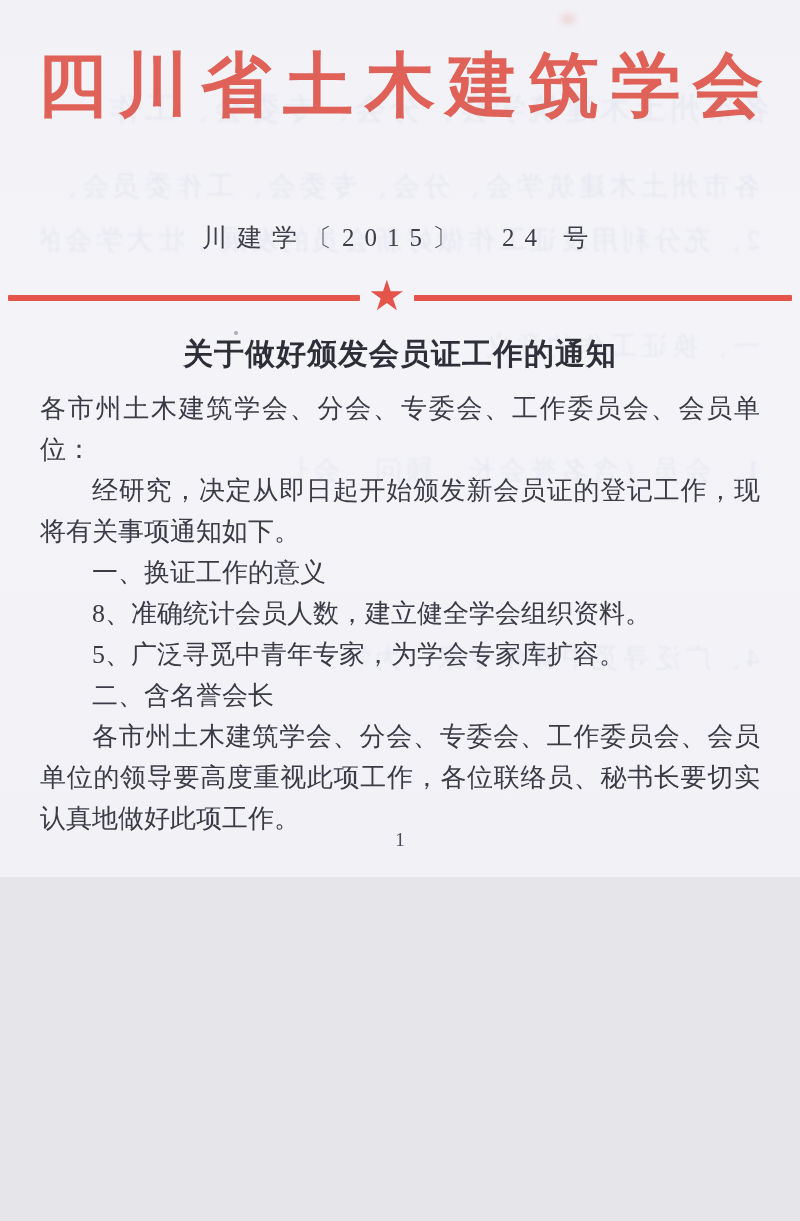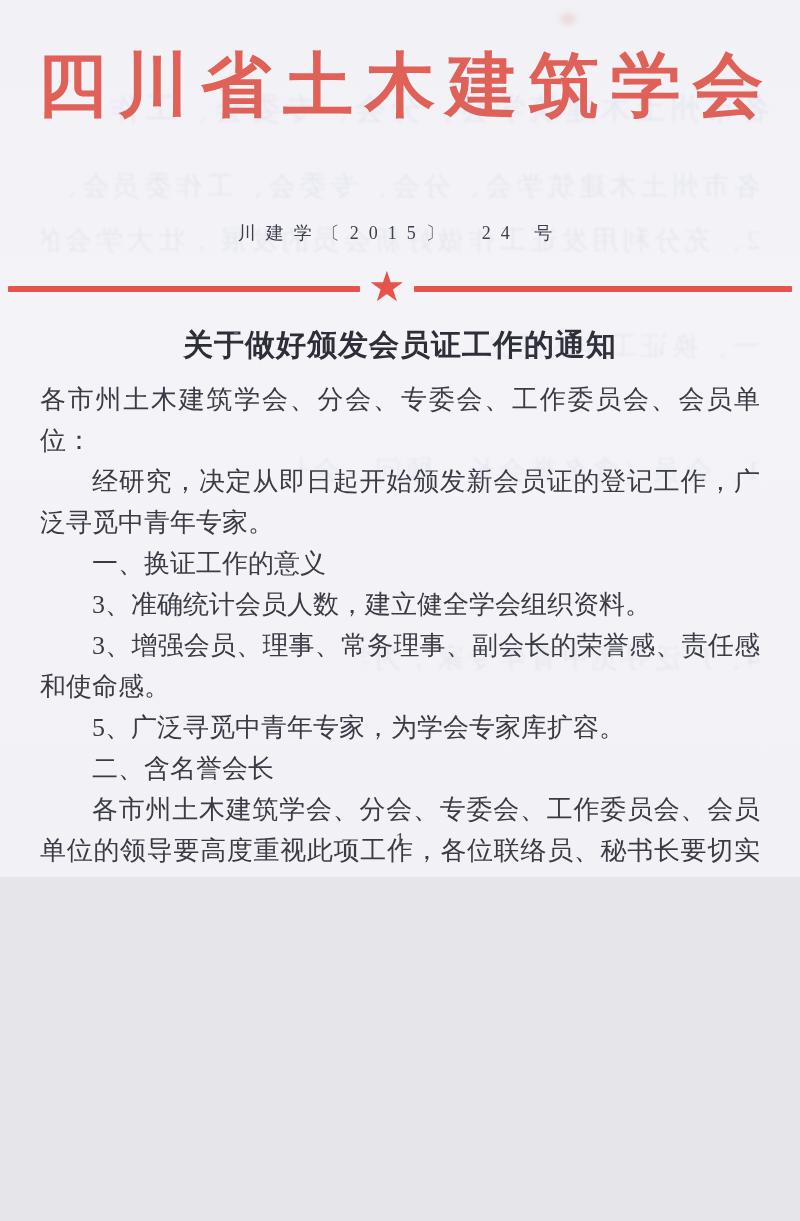--- a/index.html
+++ b/index.html
@@ -21,21 +21,21 @@
     line-height:1.15;
     font-weight:bold;
     color:#e06157;
     letter-spacing:12px;
     padding-left:12px; 
     white-space:nowrap;
   }
   .doc-number {
     margin-top:94px;
     text-align:center;
-    font-size:18px;
+    font-size:25px;
     letter-spacing:10px;
     color:#3d3d48;
     white-space:pre;
   }
   .rule-row {
     display:flex;
     align-items:center;
     margin:24px 8px 0 8px;
     height:40px;
   }
@@ -122,25 +122,24 @@
       <span class="star">★</span>
       <span class="rule-seg right"></span>
     </div>
   </header>
 
   <main>
     <h2 class="title">关于做好颁发会员证工作的通知</h2>
 
     <div class="body">
       <p class="salutation">各市州土木建筑学会、分会、专委会、工作委员会、会员单位：</p>
-      <p>经研究，决定从即日起开始颁发新会员证的登记工作，广泛寻觅中青年专家。</p>
+      <p>经研究，决定从即日起开始颁发新会员证的登记工作，现将有关事项通知如下。</p>
 
       <p>一、换证工作的意义</p>
-      <p>3、准确统计会员人数，建立健全学会组织资料。</p>
-      <p>3、增强会员、理事、常务理事、副会长的荣誉感、责任感和使命感。</p>
+      <p>8、准确统计会员人数，建立健全学会组织资料。</p>
       <p>5、广泛寻觅中青年专家，为学会专家库扩容。</p>
 
       <p>二、含名誉会长</p>
       <p>各市州土木建筑学会、分会、专委会、工作委员会、会员单位的领导要高度重视此项工作，各位联络员、秘书长要切实认真地做好此项工作。</p>
     </div>
   </main>
 
   <footer class="page-number">1</footer>
 
 </div>

